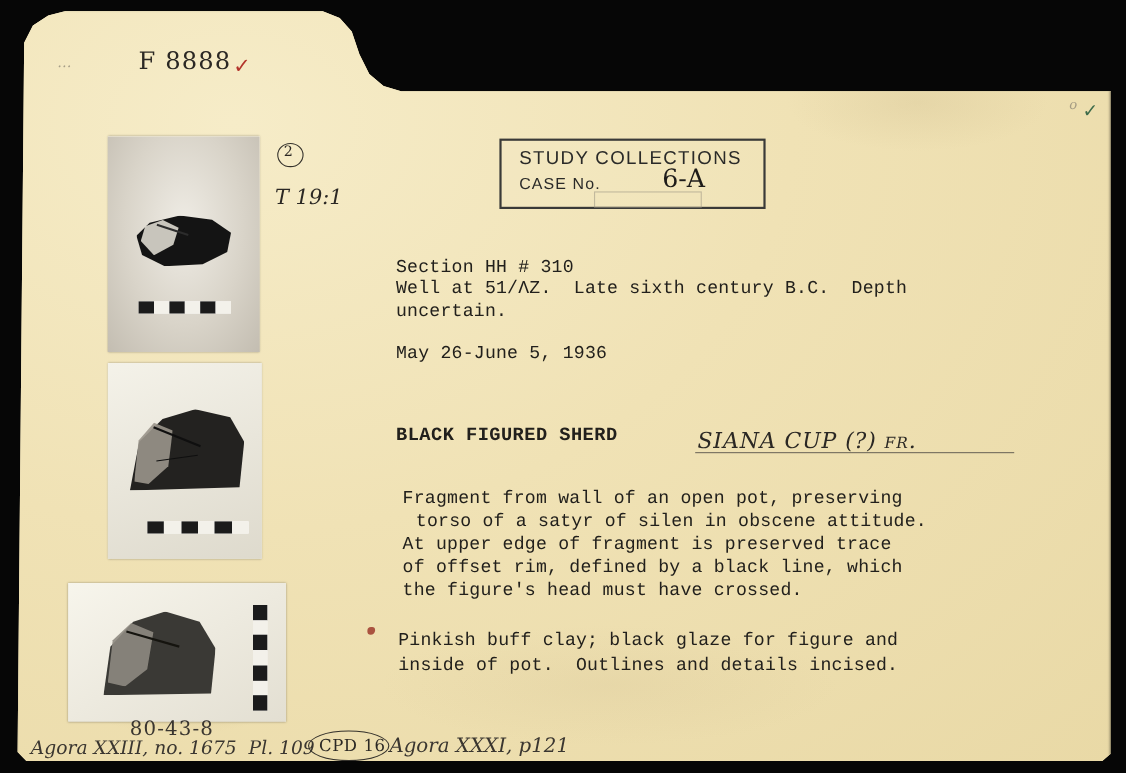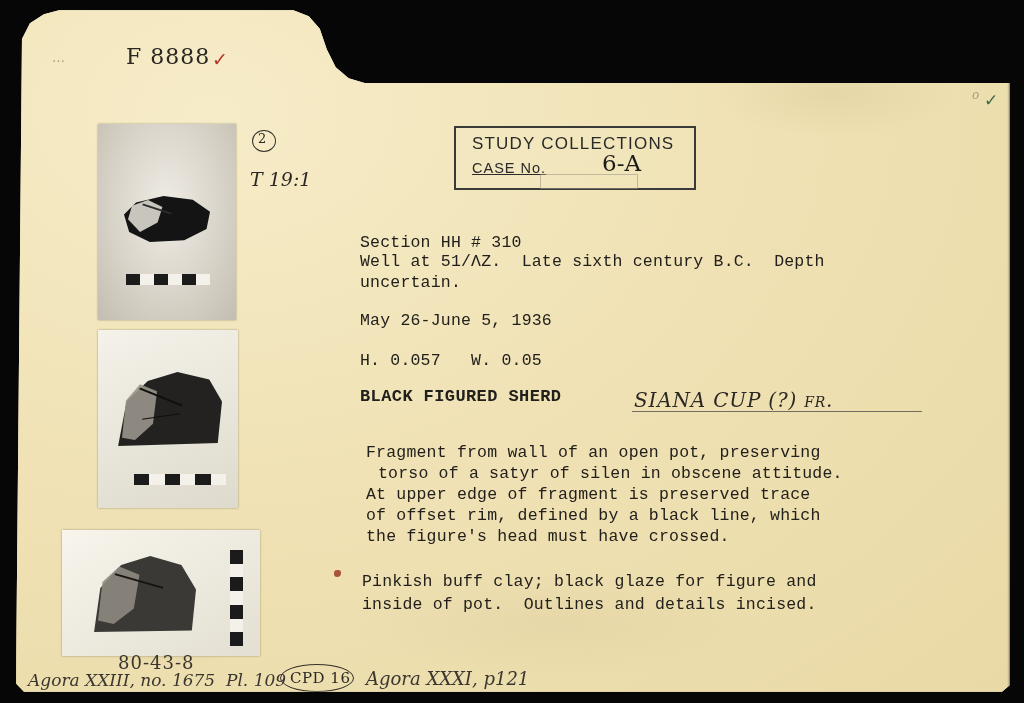--- a/index.html
+++ b/index.html
@@ -103,21 +103,20 @@
     color: #2a2a28;
   }
   #stamp .s-line2 {
     position: absolute;
     left: 16px;
     top: 32px;
     font-family: "Liberation Sans", sans-serif;
     font-size: 14.5px;
     letter-spacing: 1.0px;
     color: #2a2a28;
-    text-decoration: underline;
   }
   #stamp .s-case-no {
     position: absolute;
     left: 146px;
     top: 22px;
     font-family: "DejaVu Serif", serif;
     font-size: 23px;
     color: #1d1b19;
   }
   #stamp .s-inner {
@@ -274,21 +273,20 @@
           <i class="d"></i>
           <i class="l"></i>
           <i class="d"></i>
       </div>
     </div>
 
     <div class="typed" style="left:346px;top:224px;">Section HH # 310</div>
     <div class="typed" style="left:346px;top:243px;">Well at 51/ΛZ.  Late sixth century B.C.  Depth</div>
     <div class="typed" style="left:346px;top:264px;">uncertain.</div>
     <div class="typed" style="left:346px;top:302px;">May 26-June 5, 1936</div>
-    <div class="typed" style="left:346px;top:342px;">H. 0.057   W. 0.05</div>
 
     <div class="typed bold" style="left:346px;top:378px;font-size:17px;letter-spacing:0.4px;">BLACK FIGURED SHERD</div>
     <div class="hand" style="left:620px;top:380px;font-size:20px;letter-spacing:0.8px;font-variant:small-caps;">SIANA CUP (?) fr.</div>
     <div class="underline-hand" style="left:618px;top:403px;width:290px;"></div>
 
     <div class="typed" style="left:352px;top:434px;">Fragment from wall of an open pot, preserving</div>
     <div class="typed" style="left:364px;top:455px;">torso of a satyr of silen in obscene attitude.</div>
     <div class="typed" style="left:352px;top:476px;">At upper edge of fragment is preserved trace</div>
     <div class="typed" style="left:352px;top:497px;">of offset rim, defined by a black line, which</div>
     <div class="typed" style="left:352px;top:518px;">the figure's head must have crossed.</div>
@@ -297,16 +295,16 @@
 
     <div class="typed" style="left:348px;top:563px;">Pinkish buff clay; black glaze for figure and</div>
     <div class="typed" style="left:348px;top:586px;">inside of pot.  Outlines and details incised.</div>
 
     <div class="hand pencil" style="left:104px;top:644px;font-size:18px;letter-spacing:1px;font-style:normal;">80-43-8</div>
     <div class="hand pencil" style="left:14px;top:662px;font-size:17px;">Agora XXIII, no. 1675  Pl. 109</div>
 
     <div class="ellipse-hand" style="left:266px;top:656px;width:72px;height:26px;border-radius:50%;"></div>
     <div class="hand" style="left:276px;top:661px;font-size:15px;font-style:normal;letter-spacing:0.5px;">CPD 16</div>
 
-    <div class="hand pencil" style="left:352px;top:660px;font-size:18px;">Agora XXXI, p121</div>
+    <div class="hand pencil" style="left:340px;top:660px;font-size:18px;">Agora XXXI, p121</div>
 
   </div>
 </div>
 
 </body></html>

